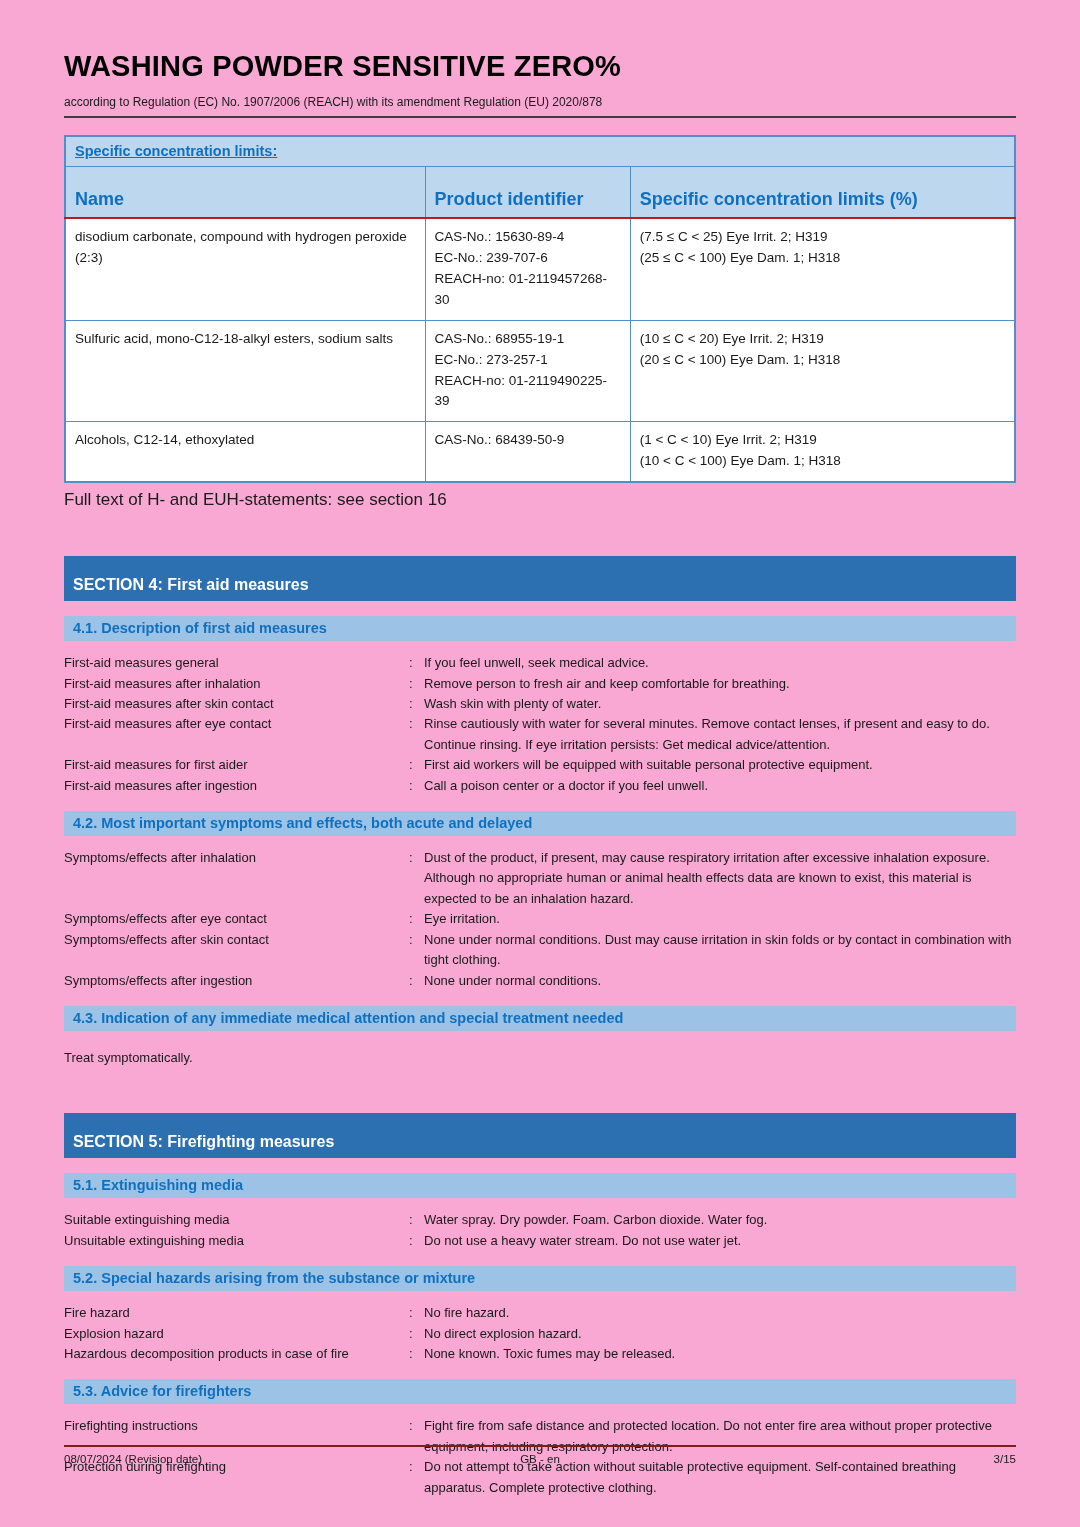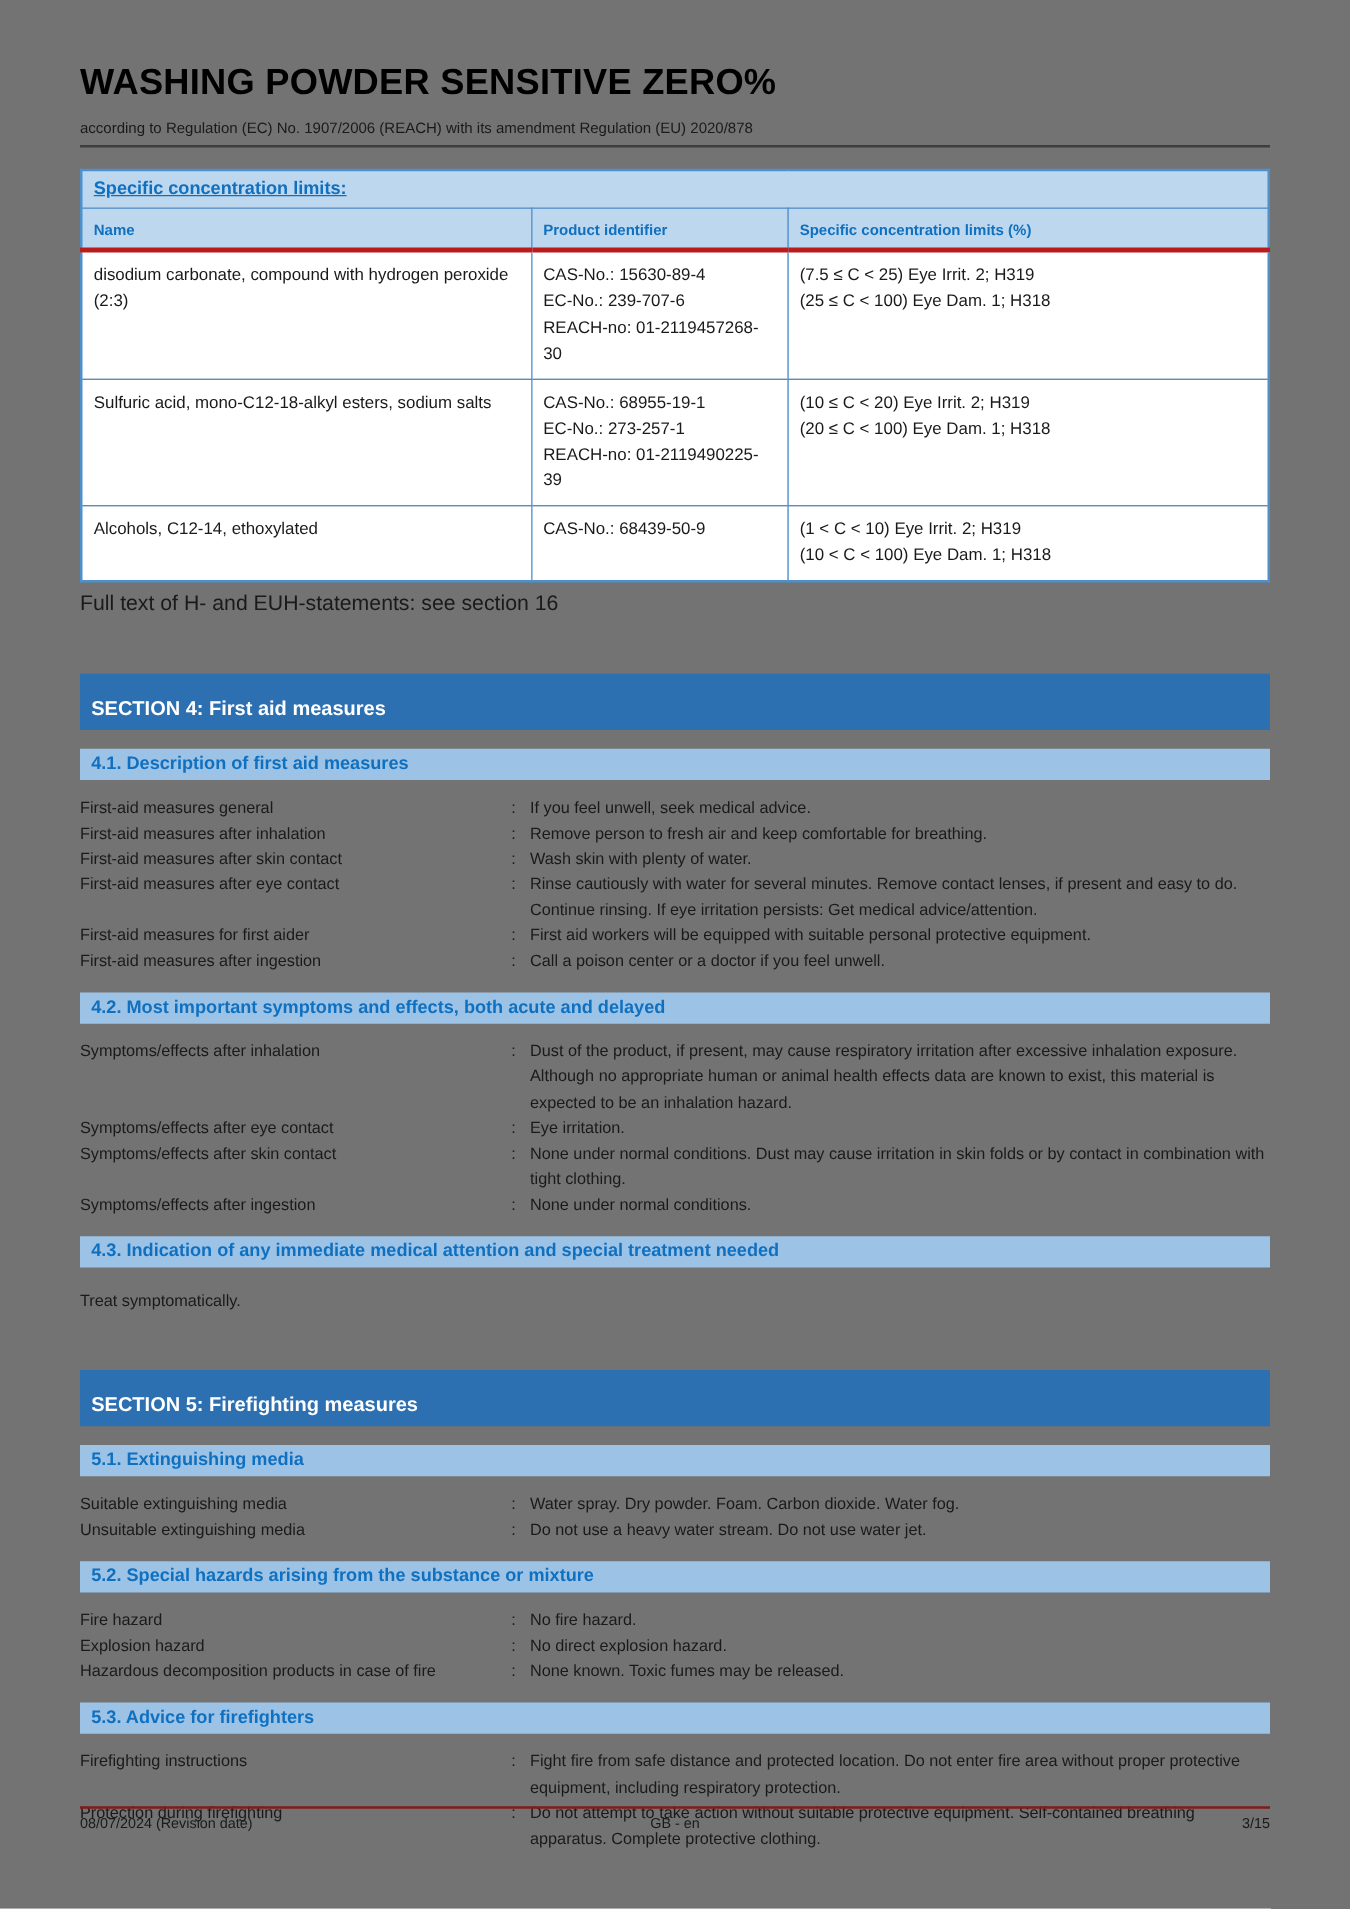--- a/index.html
+++ b/index.html
@@ -3,21 +3,21 @@
 <meta charset="utf-8">
 <style>
   * { box-sizing: border-box; margin: 0; padding: 0; }
   html, body { background: #ffffff; }
   body { font-family: "Liberation Sans", sans-serif; color: #1a1a1a; }
   .page {
     position: relative;
     width: 1080px;
     height: 1527px;
     margin: 0 auto;
-    background: #737373;
+    background: #f9a8d4;
     overflow: hidden;
   }
   .content { padding: 50px 64px 0 64px; }
 
   
   .doc-title {
     font-size: 29px;
     font-weight: bold;
     color: #000000;
     letter-spacing: 0.2px;
@@ -58,23 +58,23 @@
     color: #1070c0;
     font-weight: bold;
     font-size: 14.5px;
     padding: 6px 9px 7px 9px;
     text-decoration: underline;
   }
   .scl-table th {
     background: #bdd7ee;
     color: #1070c0;
     font-weight: bold;
-    font-size: 12px;
-    padding: 10px 9px 7px 9px;
-    border-bottom: 4px solid #b91c1c;
+    font-size: 18px;
+    padding: 22px 9px 7px 9px;
+    border-bottom: 2px solid #b91c1c;
   }
   .scl-table td.body-cell { padding: 8px 9px 9px 9px; line-height: 1.55; background: #ffffff; }
   .col-name   { width: 37.9%; }
   .col-ident  { width: 21.6%; }
   .col-limits { width: 40.5%; }
   .table-footnote {
     font-size: 17px;
     margin-top: 7px;
     color: #1a1a1a;
   }

